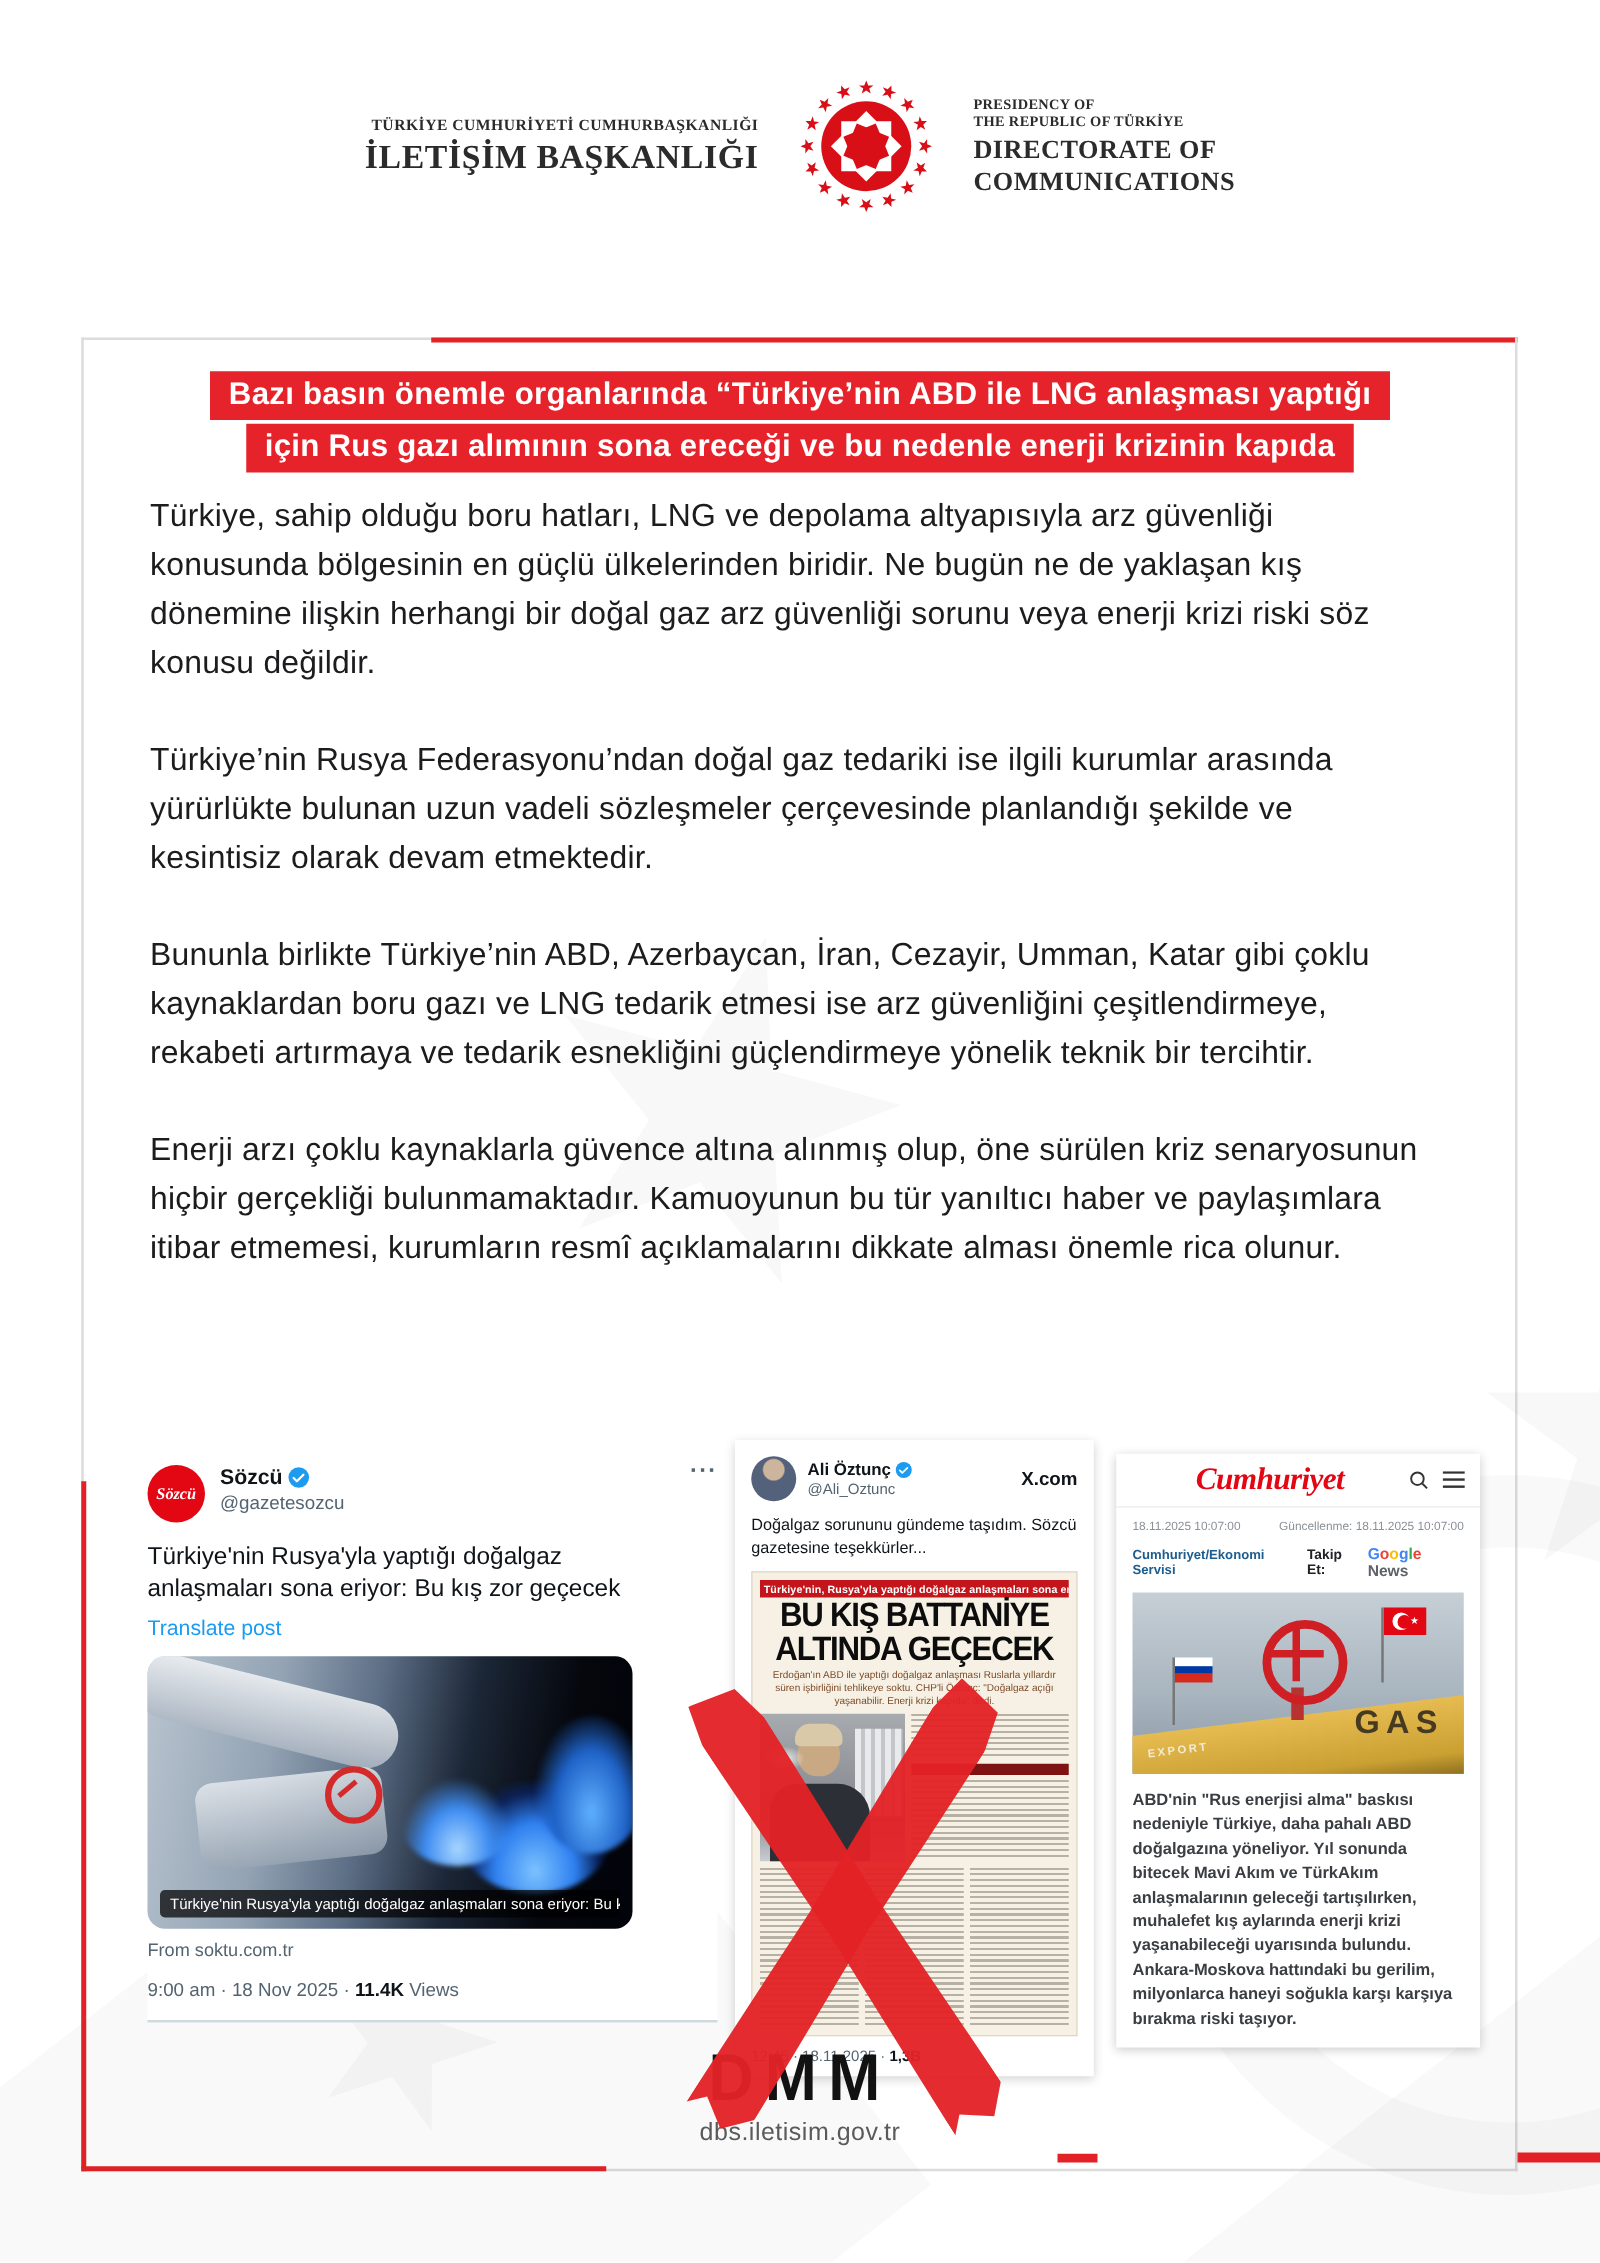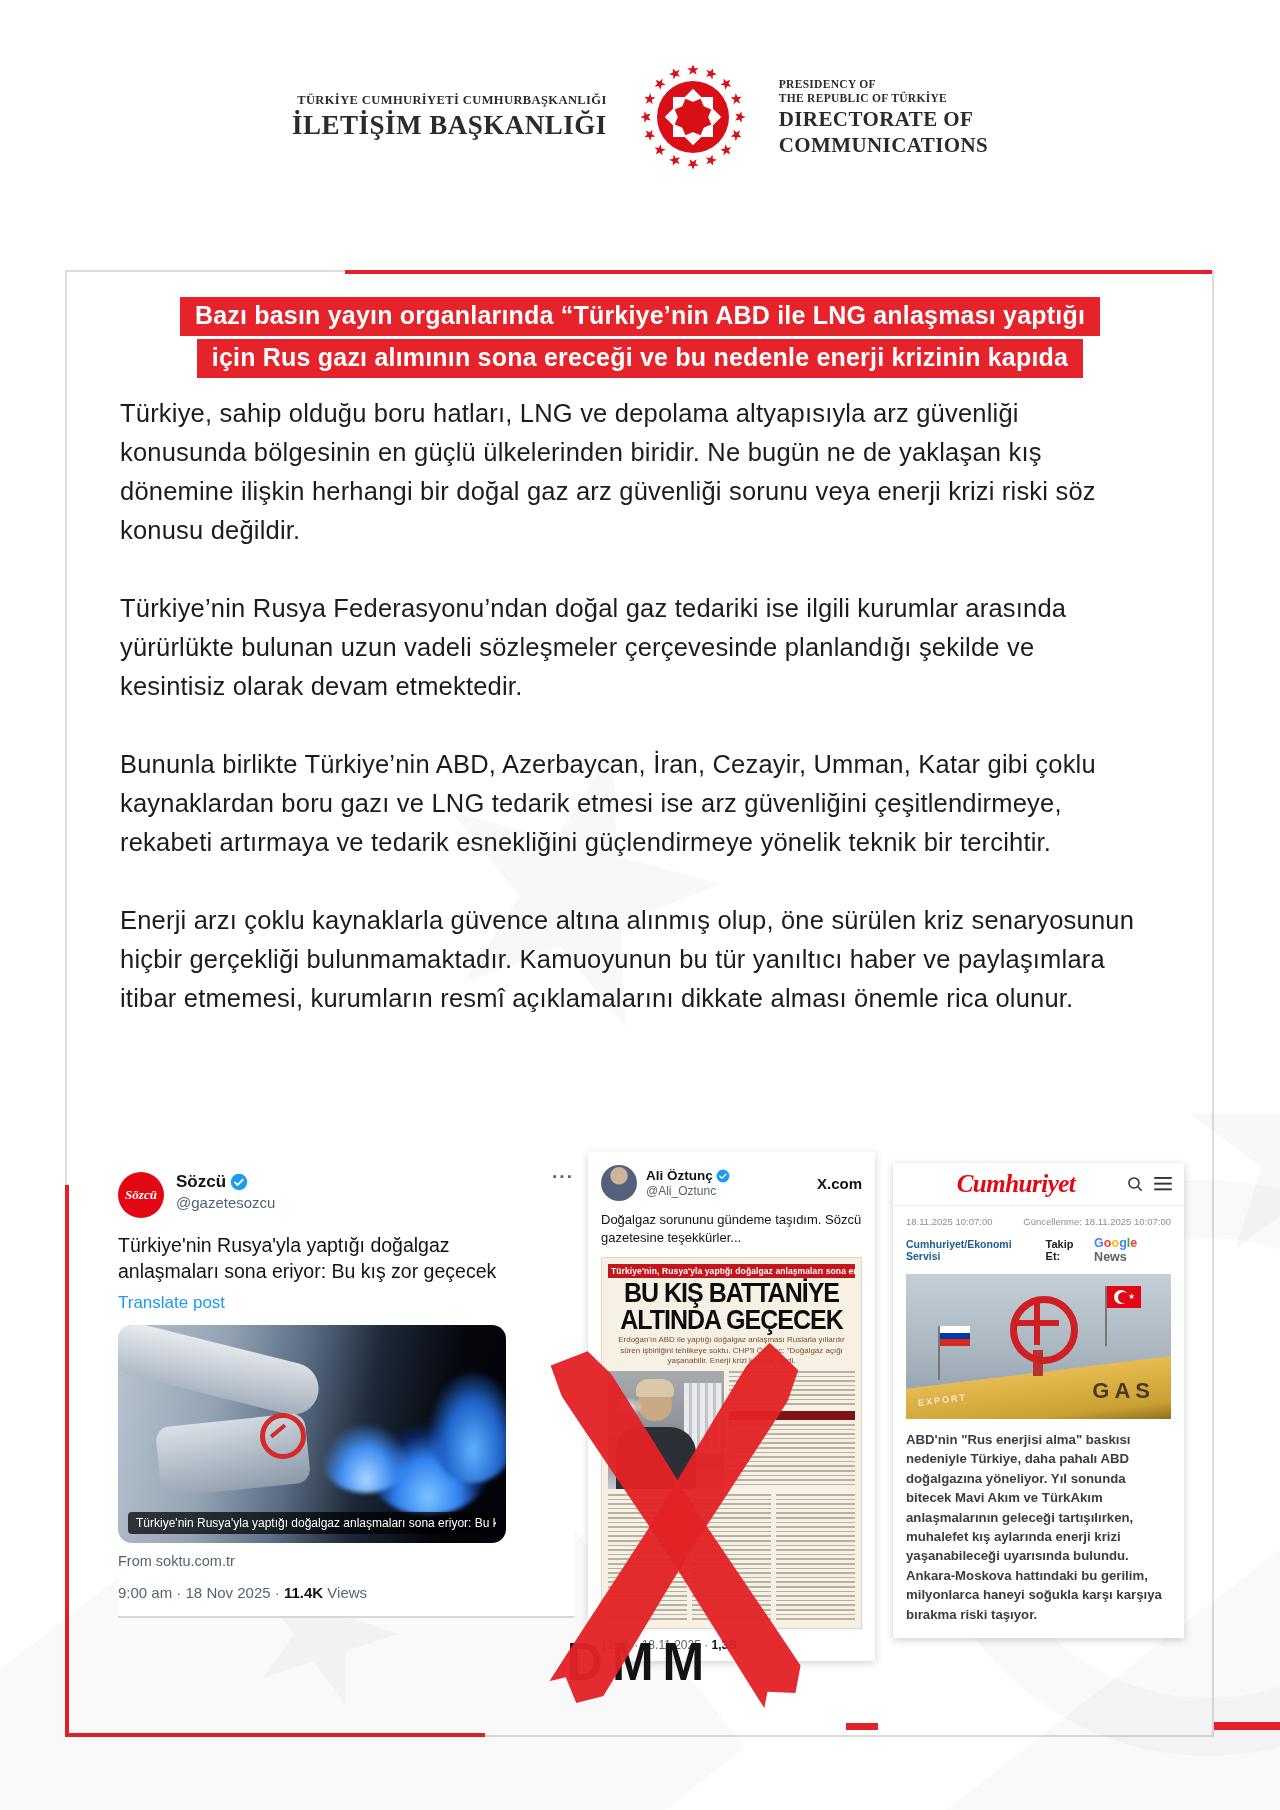--- a/index.html
+++ b/index.html
@@ -106,21 +106,21 @@
   .cum-dates{display:flex;justify-content:space-between;font-size:9.5px;color:#8a8f98;}
   .cum-row2{display:flex;justify-content:space-between;align-items:center;margin-top:9px;}
   .cum-byline{font-size:10.5px;font-weight:bold;color:#1d5d8f;}
   .cum-follow{font-size:11px;font-weight:bold;color:#202124;display:flex;align-items:center;gap:4px;}
   .gletter{font-size:12.5px;font-weight:bold;}
   .gnews{font-size:12.5px;color:#5f6368;}
   .cum-photo{margin-top:10px;height:145px;position:relative;overflow:hidden;
      background:linear-gradient(#c6cfd6 0%,#a9b5bf 55%,#8b99a5 100%);}
   .cum-pipe{position:absolute;left:-20%;bottom:-16px;width:150%;height:64px;transform:rotate(-7deg);
      background:linear-gradient(#e6bc52 0%,#caa032 70%,#8a6c1e 100%);}
-  .gas-label{position:absolute;right:16px;bottom:15px;font-size:22px;font-weight:bold;color:#463a22;letter-spacing:5px;text-align:right;}
+  .gas-label{position:absolute;right:16px;bottom:26px;font-size:26px;font-weight:bold;color:#463a22;letter-spacing:5px;text-align:right;}
   .export-label{position:absolute;left:12px;bottom:14px;font-size:9px;font-weight:bold;color:#f3ead0;letter-spacing:2px;transform:rotate(-7deg);}
   .valve-wheel{position:absolute;left:104px;top:22px;width:54px;height:54px;border:7px solid #cf1f24;border-radius:50%;}
   .valve-wheel:before,.valve-wheel:after{content:"";position:absolute;background:#cf1f24;}
   .valve-wheel:before{left:17px;top:-2px;width:6px;height:44px;}
   .valve-wheel:after{left:-2px;top:17px;width:44px;height:6px;}
   .valve-stem{position:absolute;left:127px;top:76px;width:10px;height:26px;background:#b8332f;}
   .flag{position:absolute;}
   .flag .pole{position:absolute;left:-2px;top:0;width:2px;height:54px;background:#777;}
   .ru{left:34px;top:52px;width:30px;height:20px;display:flex;flex-direction:column;}
   .ru div{flex:1;}
@@ -198,21 +198,21 @@
   </svg>
   <div class="hdr-right">
     <div class="small">PRESIDENCY OF</div>
     <div class="small">THE REPUBLIC OF TÜRKİYE</div>
     <div class="big">DIRECTORATE OF</div>
     <div class="big">COMMUNICATIONS</div>
   </div>
 </div>
 
 <div class="banner">
-  <div class="banner-line">Bazı basın yayın organlarında “Türkiye’nin ABD ile LNG anlaşması yaptığı</div>
+  <div class="banner-line">Bazı basın önemle organlarında “Türkiye’nin ABD ile LNG anlaşması yaptığı</div>
   <div class="banner-line">için Rus gazı alımının sona ereceği ve bu nedenle enerji krizinin kapıda</div>
 </div>
 
 <div class="paras">
   <p>Türkiye, sahip olduğu boru hatları, LNG ve depolama altyapısıyla arz güvenliği konusunda bölgesinin en güçlü ülkelerinden biridir. Ne bugün ne de yaklaşan kış dönemine ilişkin herhangi bir doğal gaz arz güvenliği sorunu veya enerji krizi riski söz konusu değildir.</p>
   <p>Türkiye’nin Rusya Federasyonu’ndan doğal gaz tedariki ise ilgili kurumlar arasında yürürlükte bulunan uzun vadeli sözleşmeler çerçevesinde planlandığı şekilde ve kesintisiz olarak devam etmektedir.</p>
   <p>Bununla birlikte Türkiye’nin ABD, Azerbaycan, İran, Cezayir, Umman, Katar gibi çoklu kaynaklardan boru gazı ve LNG tedarik etmesi ise arz güvenliğini çeşitlendirmeye, rekabeti artırmaya ve tedarik esnekliğini güçlendirmeye yönelik teknik bir tercihtir.</p>
   <p>Enerji arzı çoklu kaynaklarla güvence altına alınmış olup, öne sürülen kriz senaryosunun hiçbir gerçekliği bulunmamaktadır. Kamuoyunun bu tür yanıltıcı haber ve paylaşımlara itibar etmemesi, kurumların resmî açıklamalarını dikkate alması önemle rica olunur.</p>
 </div>
 
@@ -354,13 +354,14 @@
 <div class="xmark">
   <div class="stroke s1"></div>
   <div class="stroke s2"></div>
 </div>
 
 <div class="red-dash" style="left:846px;top:1723px;width:32px;height:7px;"></div>
 <div class="red-dash" style="left:1214px;top:1722px;width:66px;height:8px;"></div>
 
 <div class="footer">
   <div class="dmm">DMM</div>
+  <div class="dmm-url">dbs.iletisim.gov.tr</div>
 </div>
 
 </body></html>

